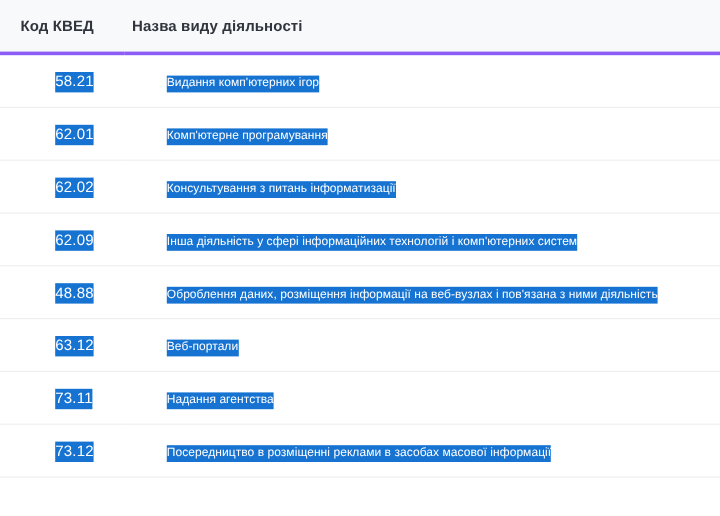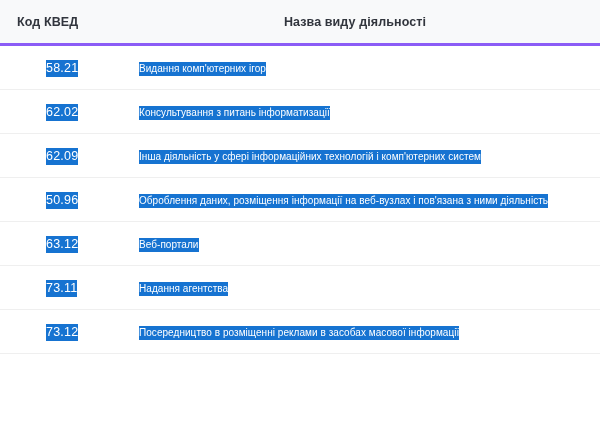--- a/index.html
+++ b/index.html
@@ -35,21 +35,21 @@
     color: #31353d;
     padding: 0;
     height: 43px;
     vertical-align: middle;
     border-bottom: 3px solid #8b5cf6;
     white-space: nowrap;
     letter-spacing: 0.1px;
   }
 
   thead th.th-code { padding-left: 17px; }
-  thead th.th-name { padding-left: 6px; text-align: center; }
+  thead th.th-name { padding-left: 6px; }
 
   tbody tr {
     background: #ffffff;
   }
 
   tbody td {
     height: 43px;
     vertical-align: middle;
     padding: 0;
     border-bottom: 1px solid #efefef;
@@ -95,29 +95,33 @@
       <th class="th-code">Код КВЕД</th>
       <th class="th-name">Назва виду діяльності</th>
     </tr>
   </thead>
   <tbody>
     <tr>
       <td class="td-code"><span class="sel code-text"> 58.21</span></td>
       <td class="td-name"><span class="sel name-text">Видання комп'ютерних ігор</span></td>
     </tr>
     <tr>
+      <td class="td-code"><span class="sel code-text"> 62.01</span></td>
+      <td class="td-name"><span class="sel name-text">Комп'ютерне програмування</span></td>
+    </tr>
+    <tr>
       <td class="td-code"><span class="sel code-text"> 62.02</span></td>
       <td class="td-name"><span class="sel name-text">Консультування з питань інформатизації</span></td>
     </tr>
     <tr>
       <td class="td-code"><span class="sel code-text"> 62.09</span></td>
       <td class="td-name"><span class="sel name-text">Інша діяльність у сфері інформаційних технологій і комп'ютерних систем</span></td>
     </tr>
     <tr>
-      <td class="td-code"><span class="sel code-text"> 50.96</span></td>
+      <td class="td-code"><span class="sel code-text"> 48.88</span></td>
       <td class="td-name"><span class="sel name-text">Оброблення даних, розміщення інформації на веб-вузлах і пов'язана з ними діяльність</span></td>
     </tr>
     <tr>
       <td class="td-code"><span class="sel code-text"> 63.12</span></td>
       <td class="td-name"><span class="sel name-text">Веб-портали</span></td>
     </tr>
     <tr>
       <td class="td-code"><span class="sel code-text"> 73.11</span></td>
       <td class="td-name"><span class="sel name-text">Надання агентства</span></td>
     </tr>

